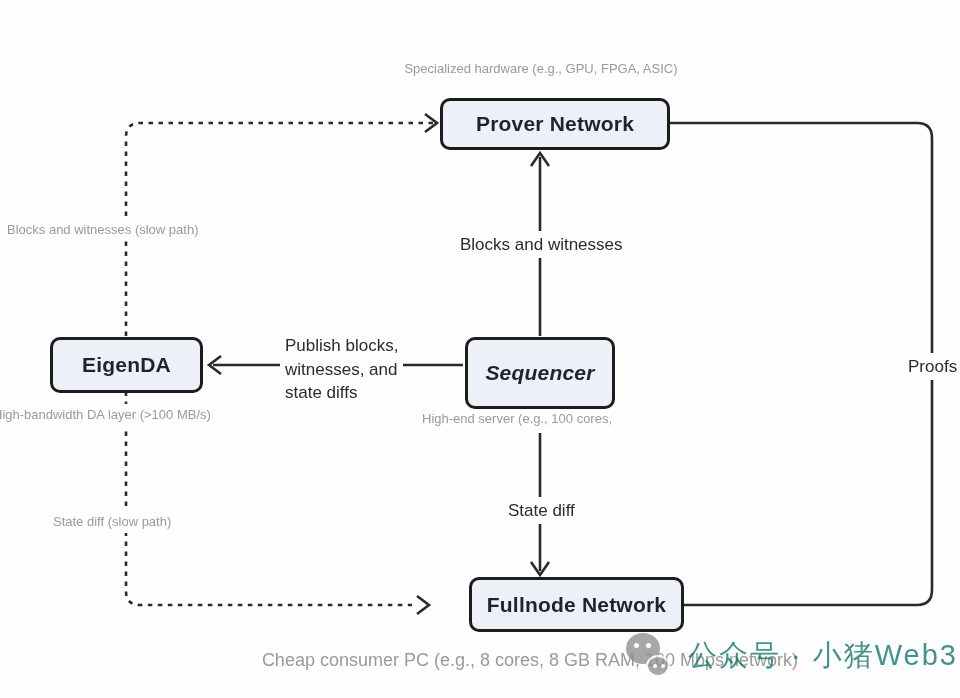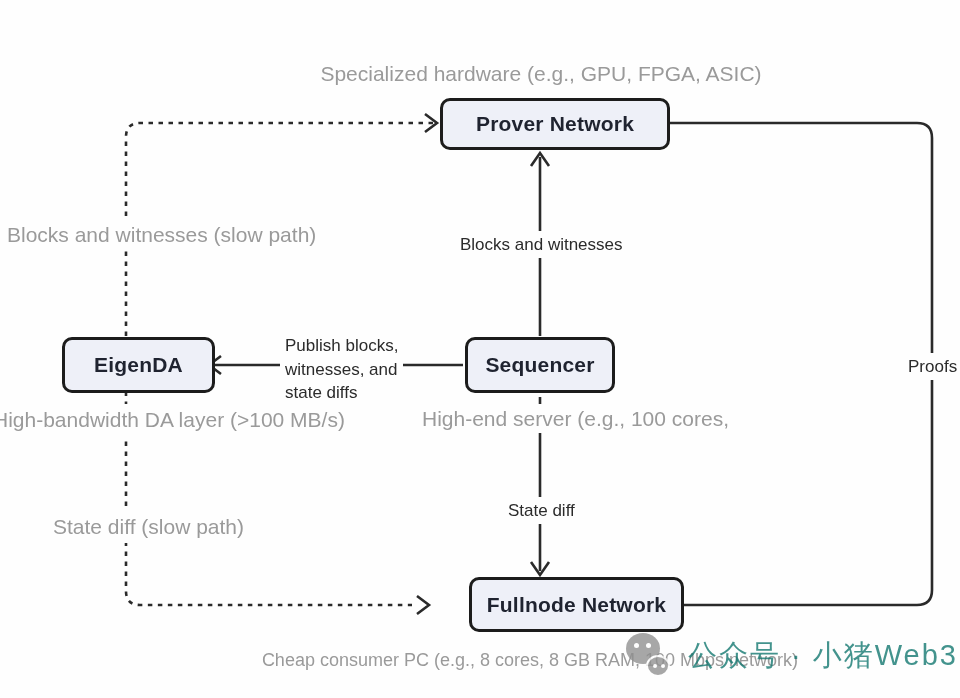--- a/index.html
+++ b/index.html
@@ -12,21 +12,21 @@
   
   .node {
     position: absolute; z-index: 3;
     background: #eef0f8; border: 3px solid #1c1c1c; border-radius: 10px;
     display: flex; align-items: center; justify-content: center;
     font-weight: bold; font-size: 21px; color: #1f2330; letter-spacing: .2px;
   }
 
   
   .lbl { position: absolute; z-index: 2; line-height: 1.25; }
-  .gray { color: #9a9a9a; font-size: 21px; }
+  .gray { color: #9a9a9a; font-size: 13px; }
   .dark { color: #2b2b2b; font-size: 17px; }
   .bg   { background: #fefefe; padding: 3px 5px; }
   .ctr  { text-align: center; }
   .nowrap { white-space: nowrap; }
 
   
   .watermark { position: absolute; z-index: 4; right: 2px; top: 629px; height: 54px;
     display: flex; align-items: center; opacity: .78; }
   .wm-logo { position: relative; width: 48px; height: 50px; margin-right: 16px; }
   .wm-bubble-big { position: absolute; left: 2px; top: 2px; width: 34px; height: 31px;
@@ -90,23 +90,23 @@
     <div>witnesses, and</div>
     <div>state diffs</div>
   </div>
 
   <div class="lbl dark bg ctr nowrap" style="left: 503px; top: 497px;">State diff</div>
 
   <div class="lbl dark bg ctr nowrap" style="left: 903px; top: 353px;">Proofs</div>
 
   <div class="node" style="left: 440px; top: 98px; width: 230px; height: 52px;">Prover Network</div>
 
-  <div class="node" style="left: 62px; top: 337px; width: 153px; height: 56px;">EigenDA</div>
+  <div class="node" style="left: 50px; top: 337px; width: 153px; height: 56px;">EigenDA</div>
 
-  <div class="node" style="left: 465px; top: 337px; width: 150px; height: 56px;">Sequencer</div>
+  <div class="node" style="left: 465px; top: 337px; width: 150px; height: 72px; font-style: italic;">Sequencer</div>
 
   <div class="node" style="left: 433px; top: 577px; width: 215px; height: 55px; margin-left: 36px;">Fullnode Network</div>
 
   <div class="watermark">
     <div class="wm-logo">
       <div class="wm-bubble-big"></div>
       <div class="wm-bubble-small"></div>
     </div>
     <span class="wm-text">公众号 · 小猪Web3</span>
   </div>

